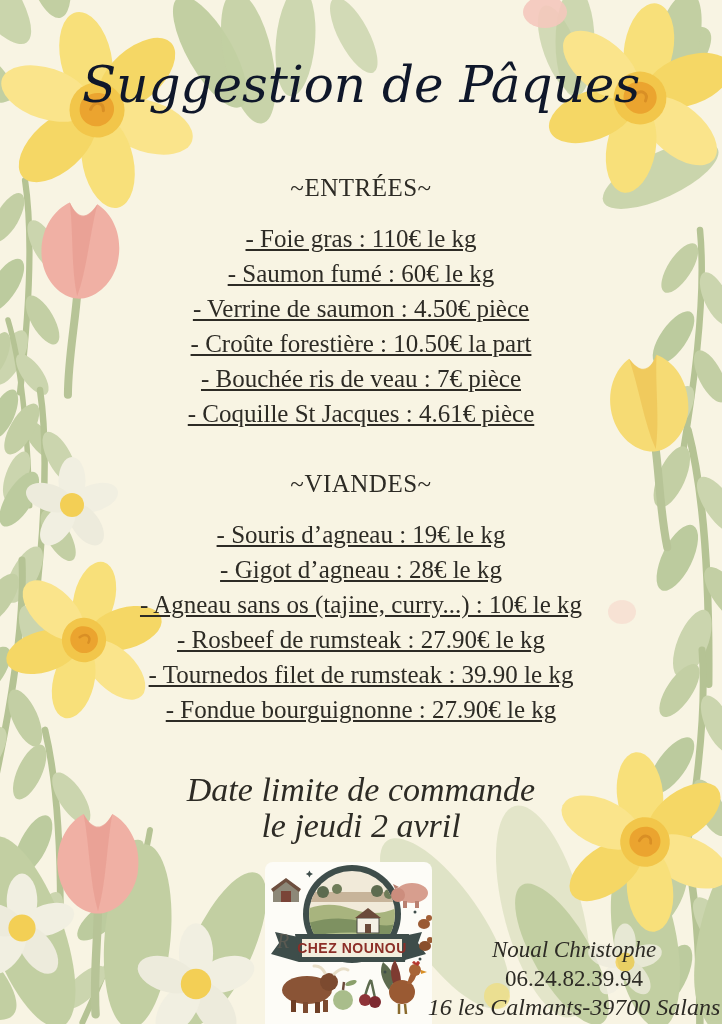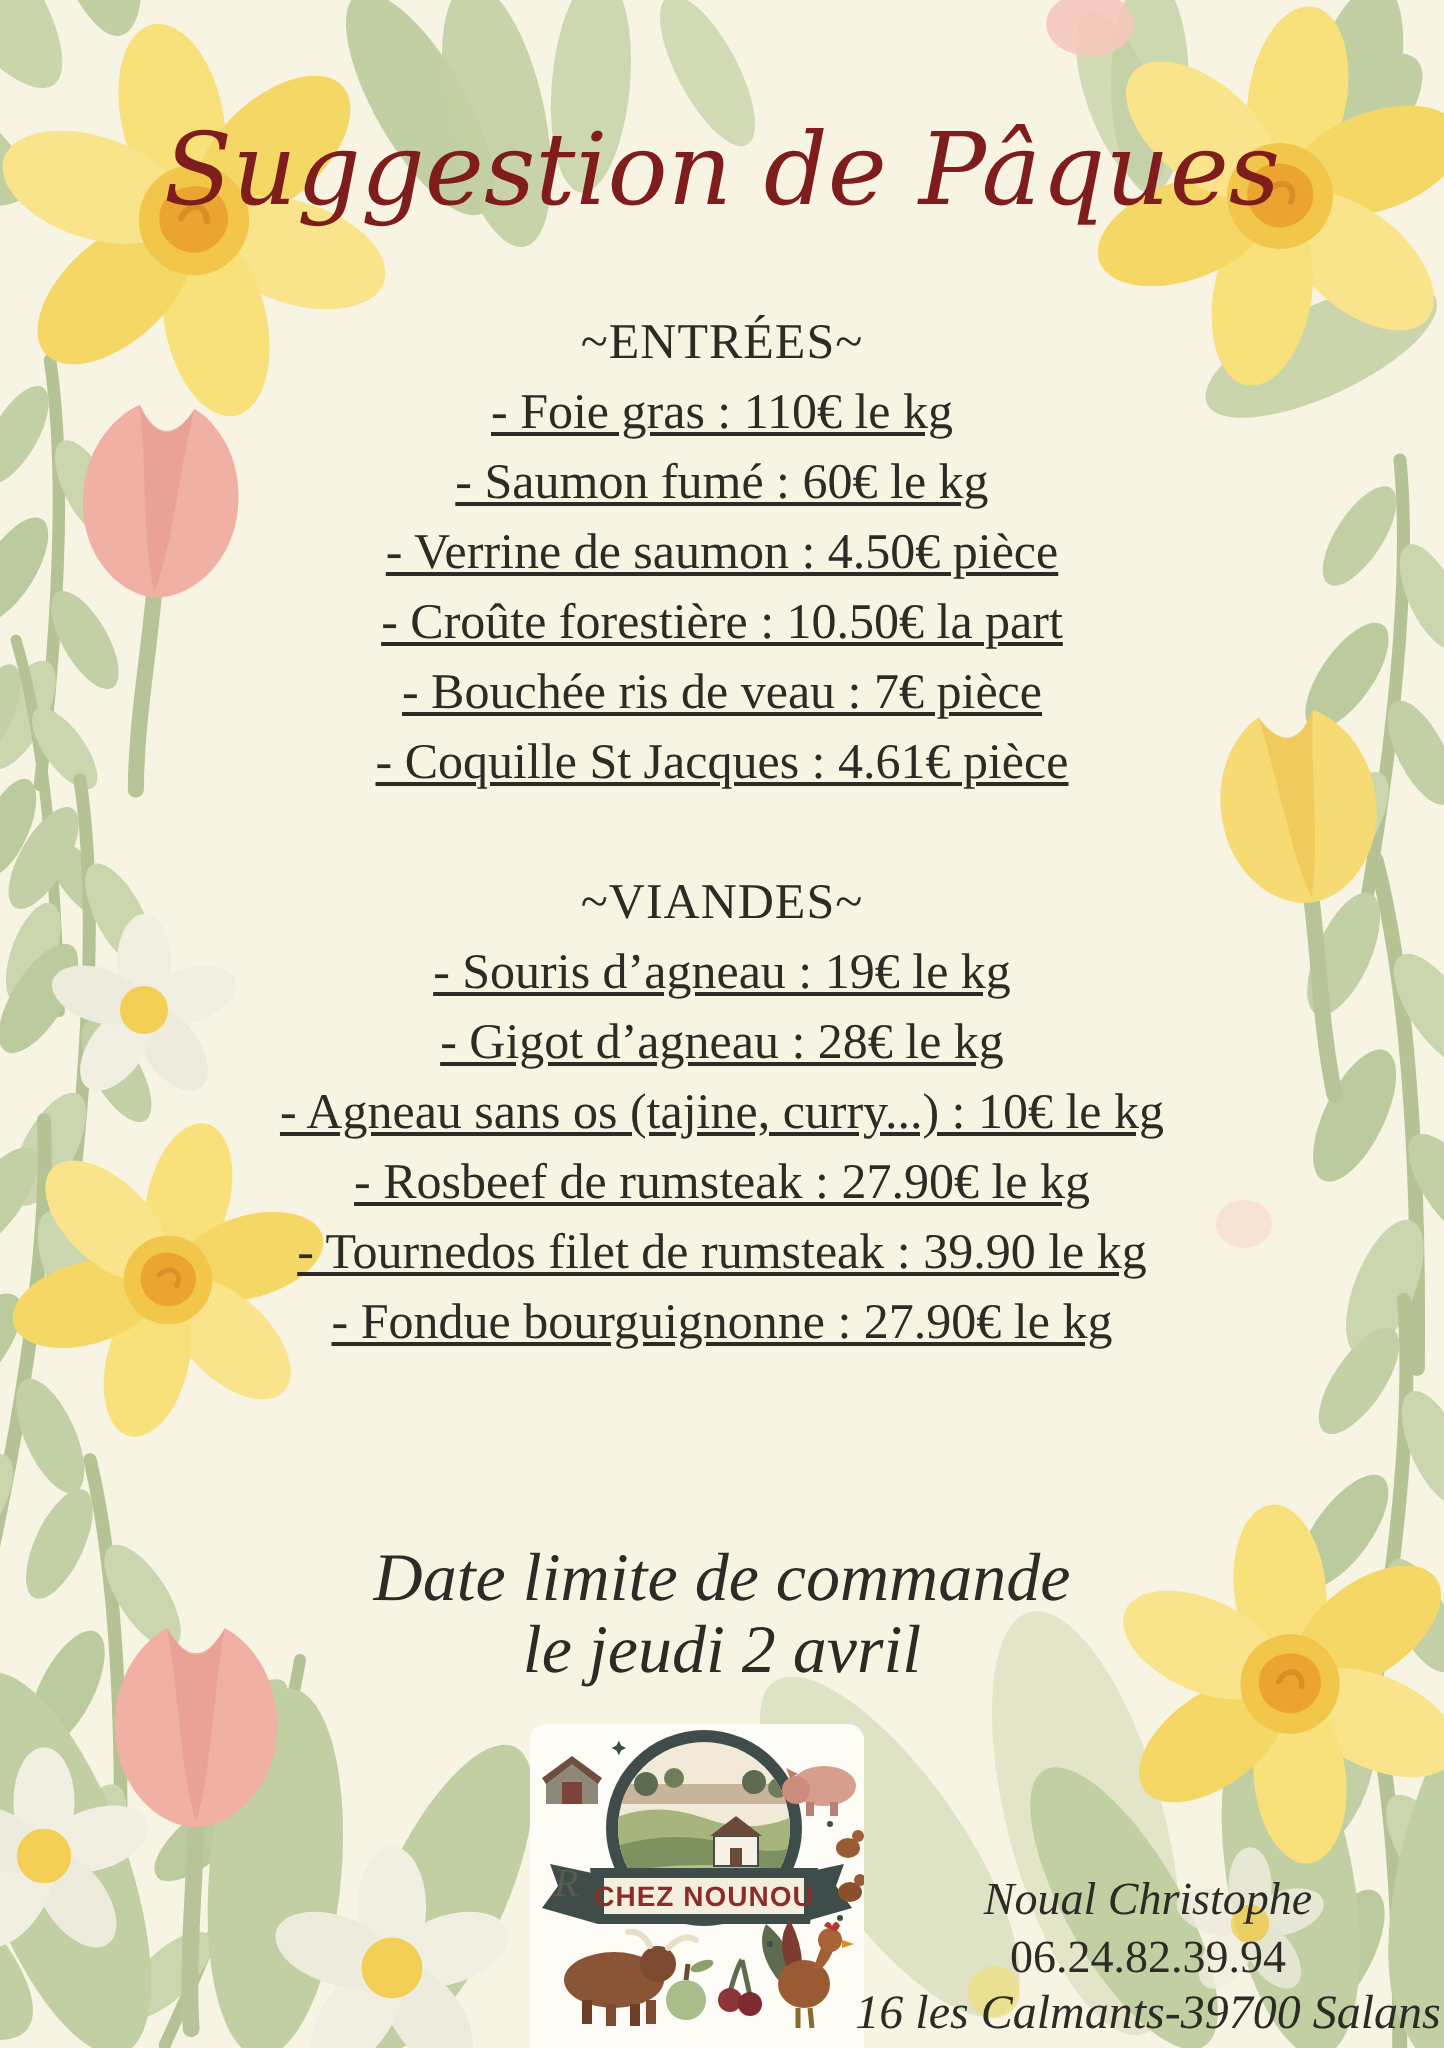--- a/index.html
+++ b/index.html
@@ -12,24 +12,24 @@
     overflow:hidden;
     font-family:"Liberation Serif","DejaVu Serif",serif;
     color:#2d2b25;
   }
   .deco{position:absolute;top:0;left:0;width:722px;height:1024px;z-index:0;}
   .title{
     position:absolute;top:56px;left:0;width:100%;
     margin:0;text-align:center;z-index:2;
     font-family:"DejaVu Serif","Liberation Serif",serif;
     font-style:italic;font-weight:500;
-    font-size:50px;color:#7f1d1d;letter-spacing:0px;
+    font-size:50px;color:#0f172a;letter-spacing:0px;
   }
   .menu{position:absolute;top:154px;left:0;width:100%;text-align:center;z-index:2;}
-  .menu h2{margin:0;font-size:25px;line-height:35px;font-weight:400;letter-spacing:0.5px;}
+  .menu h2{margin:16px;font-size:25px;line-height:35px;font-weight:400;letter-spacing:0.5px;}
   .menu p{margin:0;font-size:25px;line-height:35px;text-decoration:underline;}
   .section-viandes{margin-top:35px;}
   .deadline{
     position:absolute;top:772px;left:0;width:100%;text-align:center;z-index:2;
     font-style:italic;font-size:34px;line-height:36px;
   }
   .deadline p{margin:0;}
   .logo{
     position:absolute;left:265px;top:862px;width:167px;height:162px;z-index:2;
     overflow:hidden;

